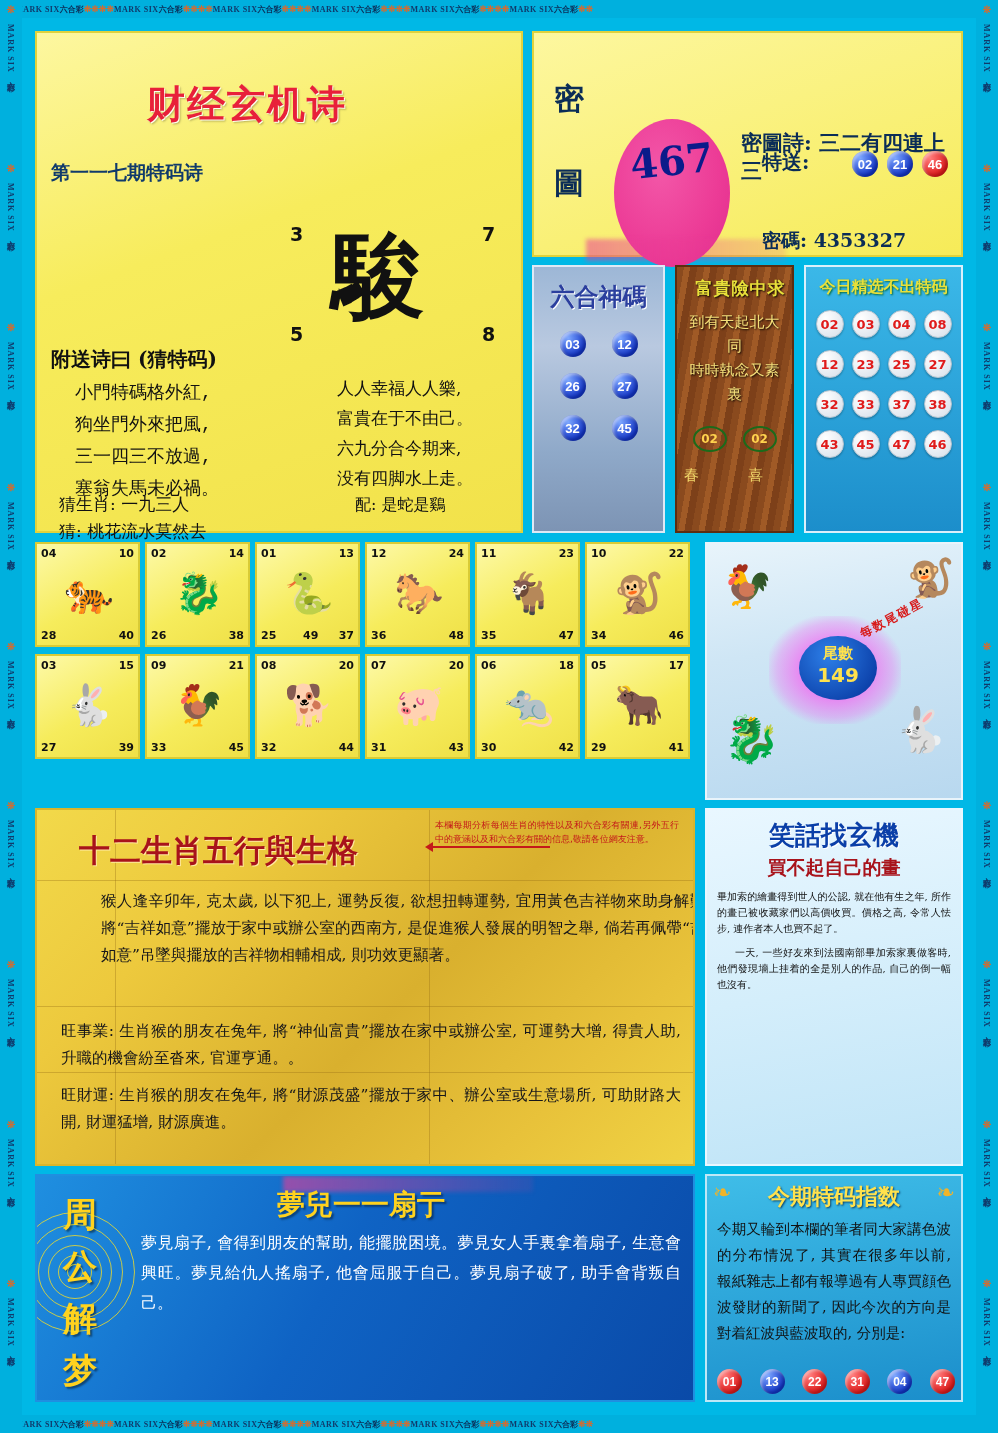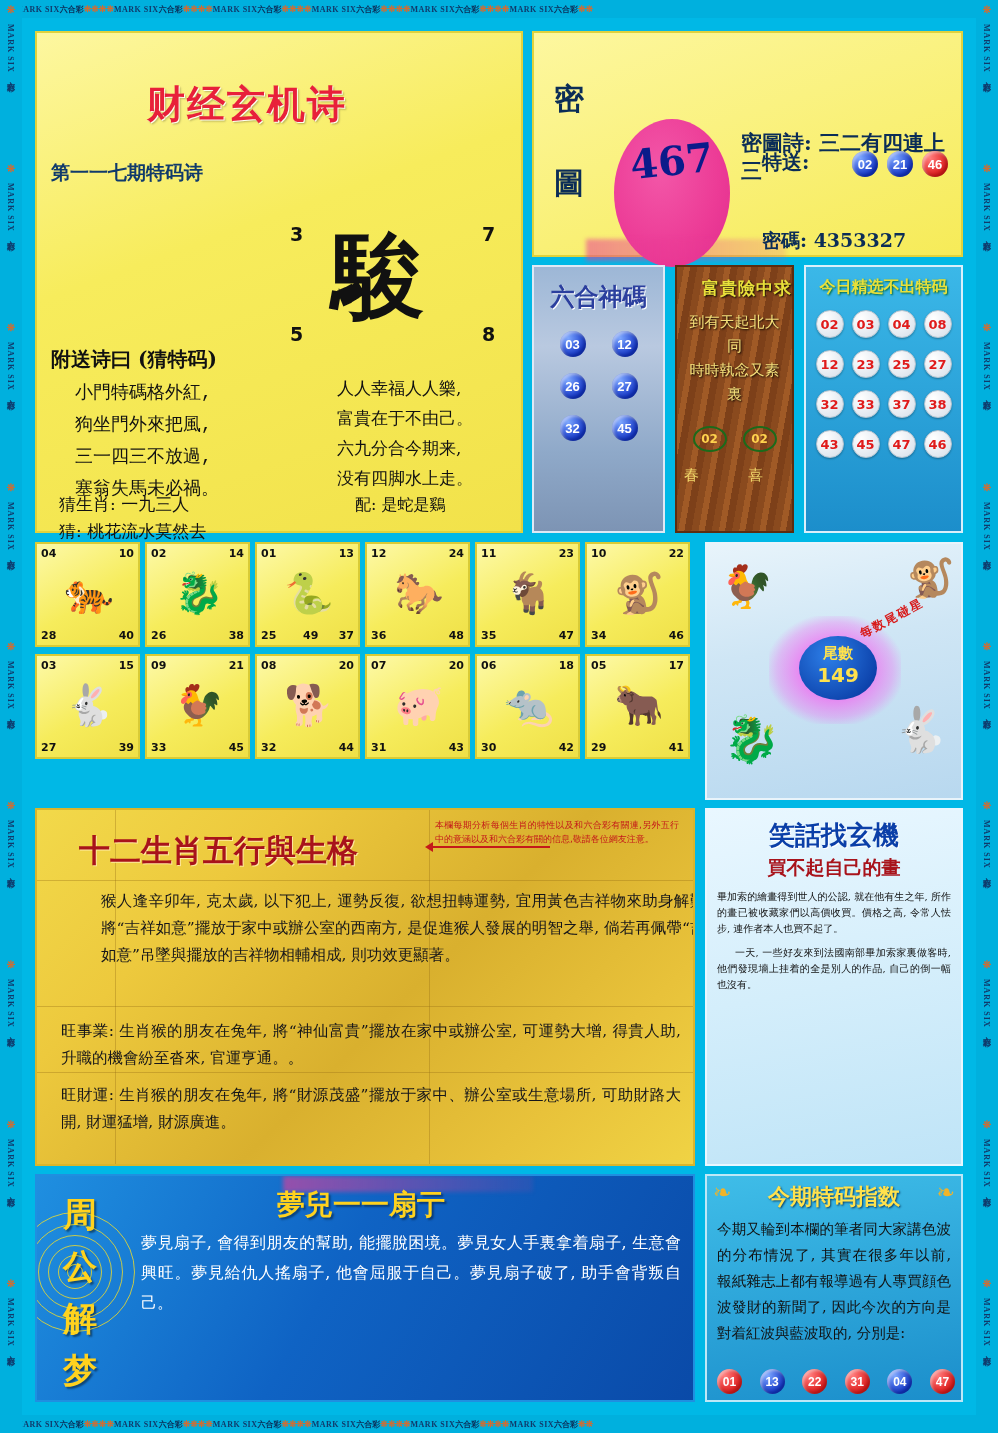--- a/index.html
+++ b/index.html
@@ -168,21 +168,21 @@
   #box-sky .grid {
     margin: 18px auto 0; width: 104px;
     display: grid; grid-template-columns: 1fr 1fr; row-gap: 16px; justify-items: center;
   }
   #box-wood {
     left: 653px; top: 247px; width: 119px; height: 268px;
     background: repeating-linear-gradient(100deg,#8a4a1e 0 7px,#a05a26 7px 13px,#7d4019 13px 20px);
     border: 2px solid #5b2d10;
   }
   #box-wood .hd {
-    text-align:right; margin-top: 10px;
+    text-align:center; margin-top: 10px;
     font-size: 17px; font-weight: bold; color: #e8e03a;
     font-family: "DejaVu Serif", serif; letter-spacing: 1px;
     text-shadow: 1px 1px 2px #000;
     padding-left: 12px;
   }
   #box-wood .body {
     margin: 10px 6px 0; font-size: 15px; line-height: 24px;
     color: #f5e07a; font-family: "DejaVu Serif", serif;
     text-align: center; text-shadow: 1px 1px 2px #000;
   }

